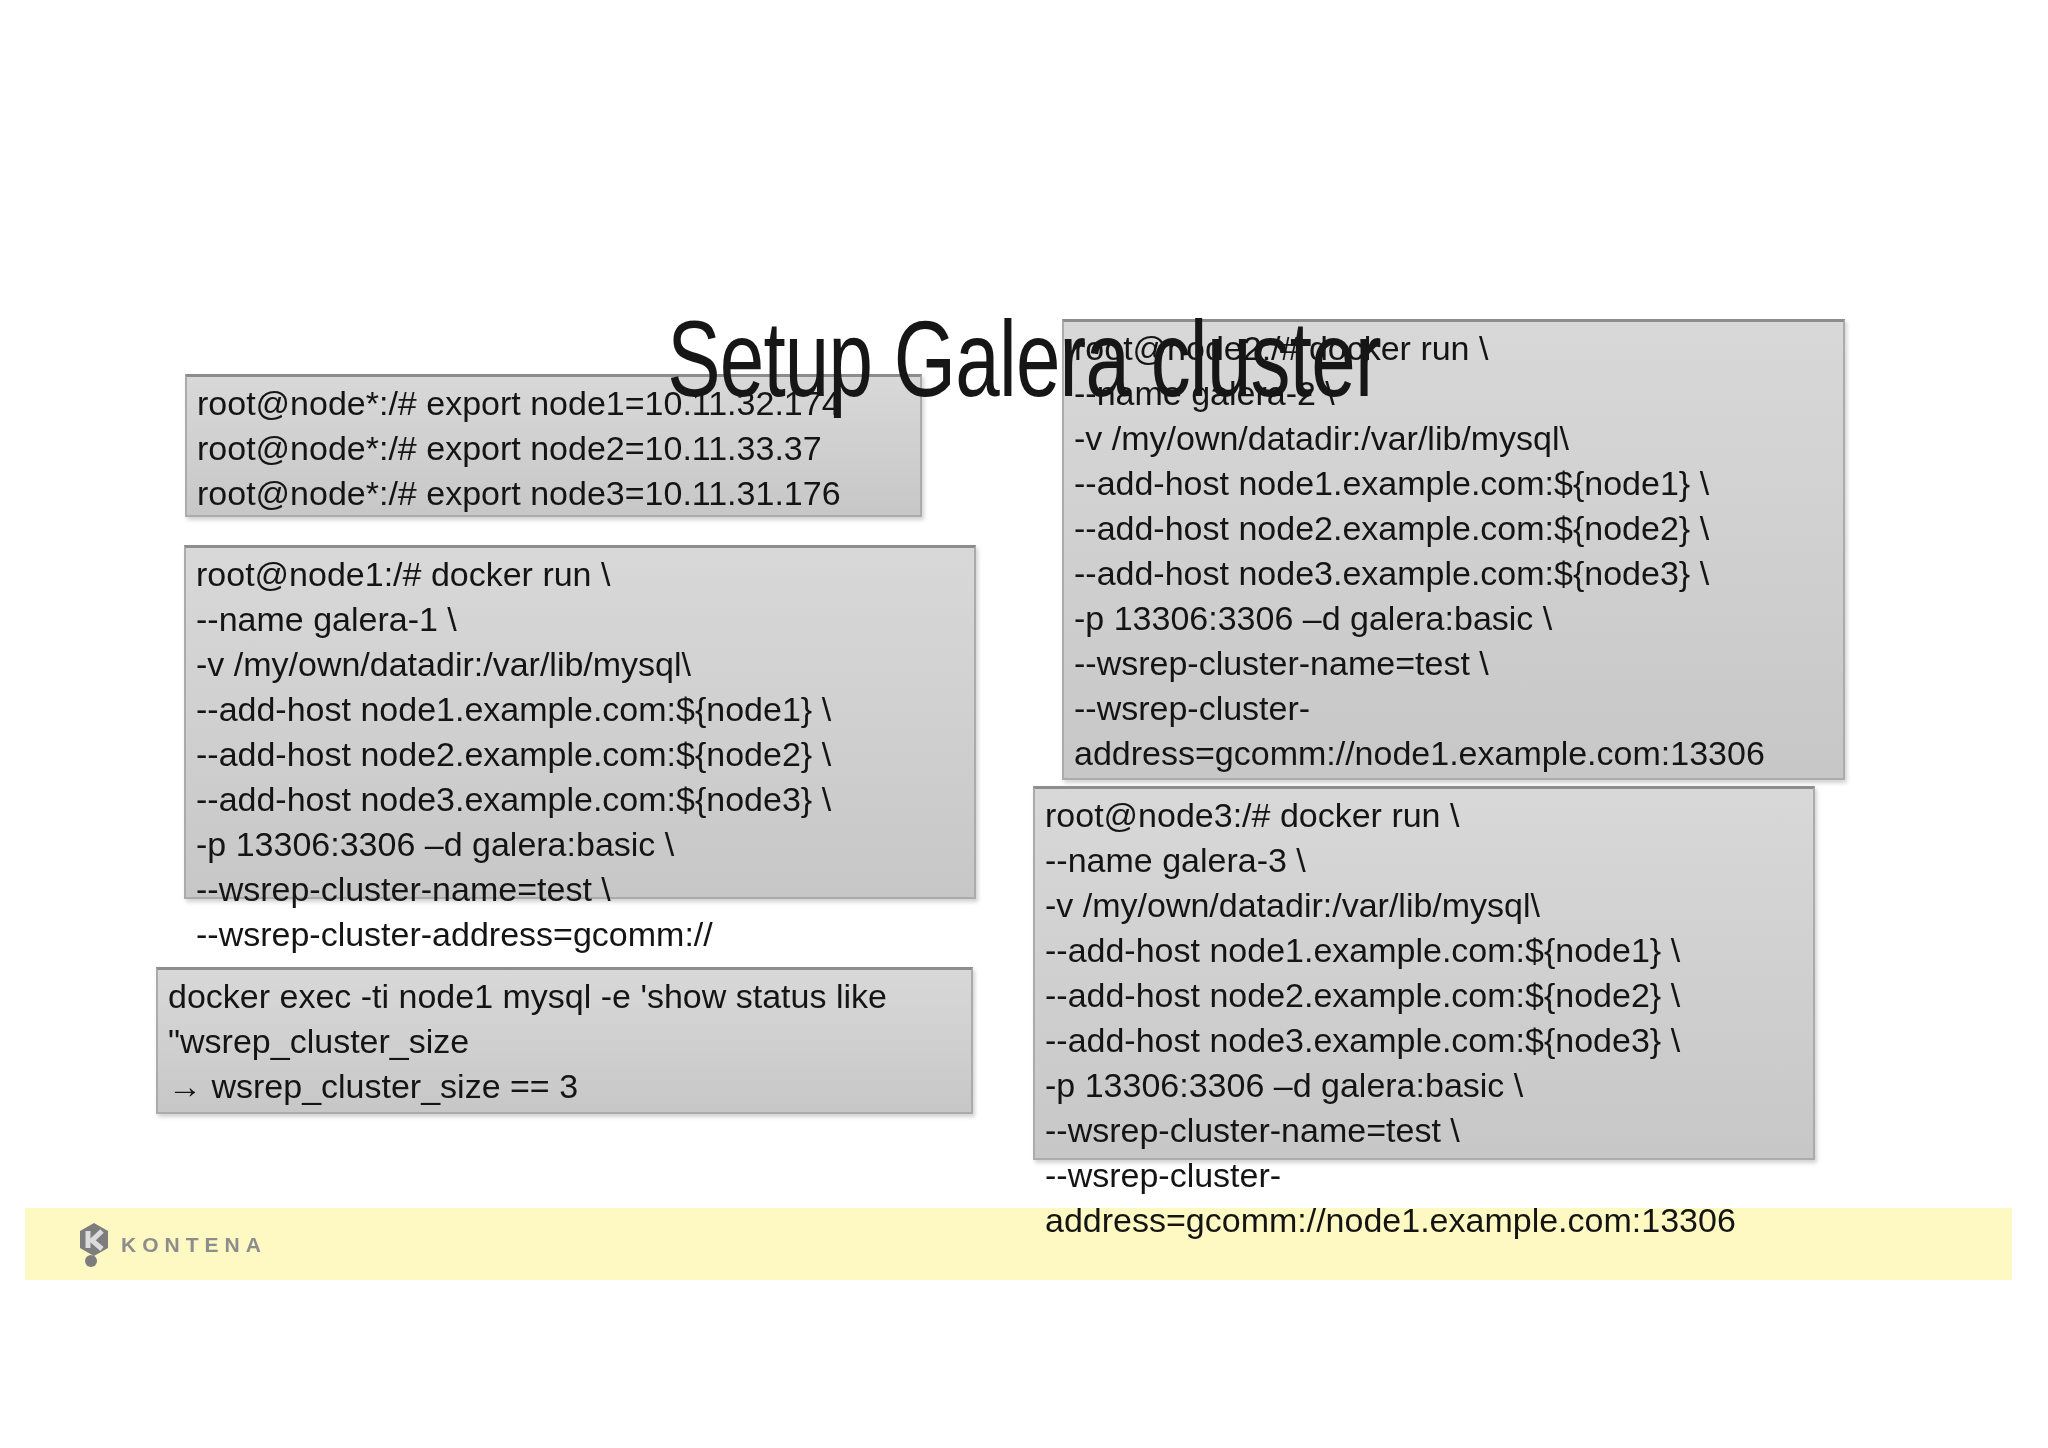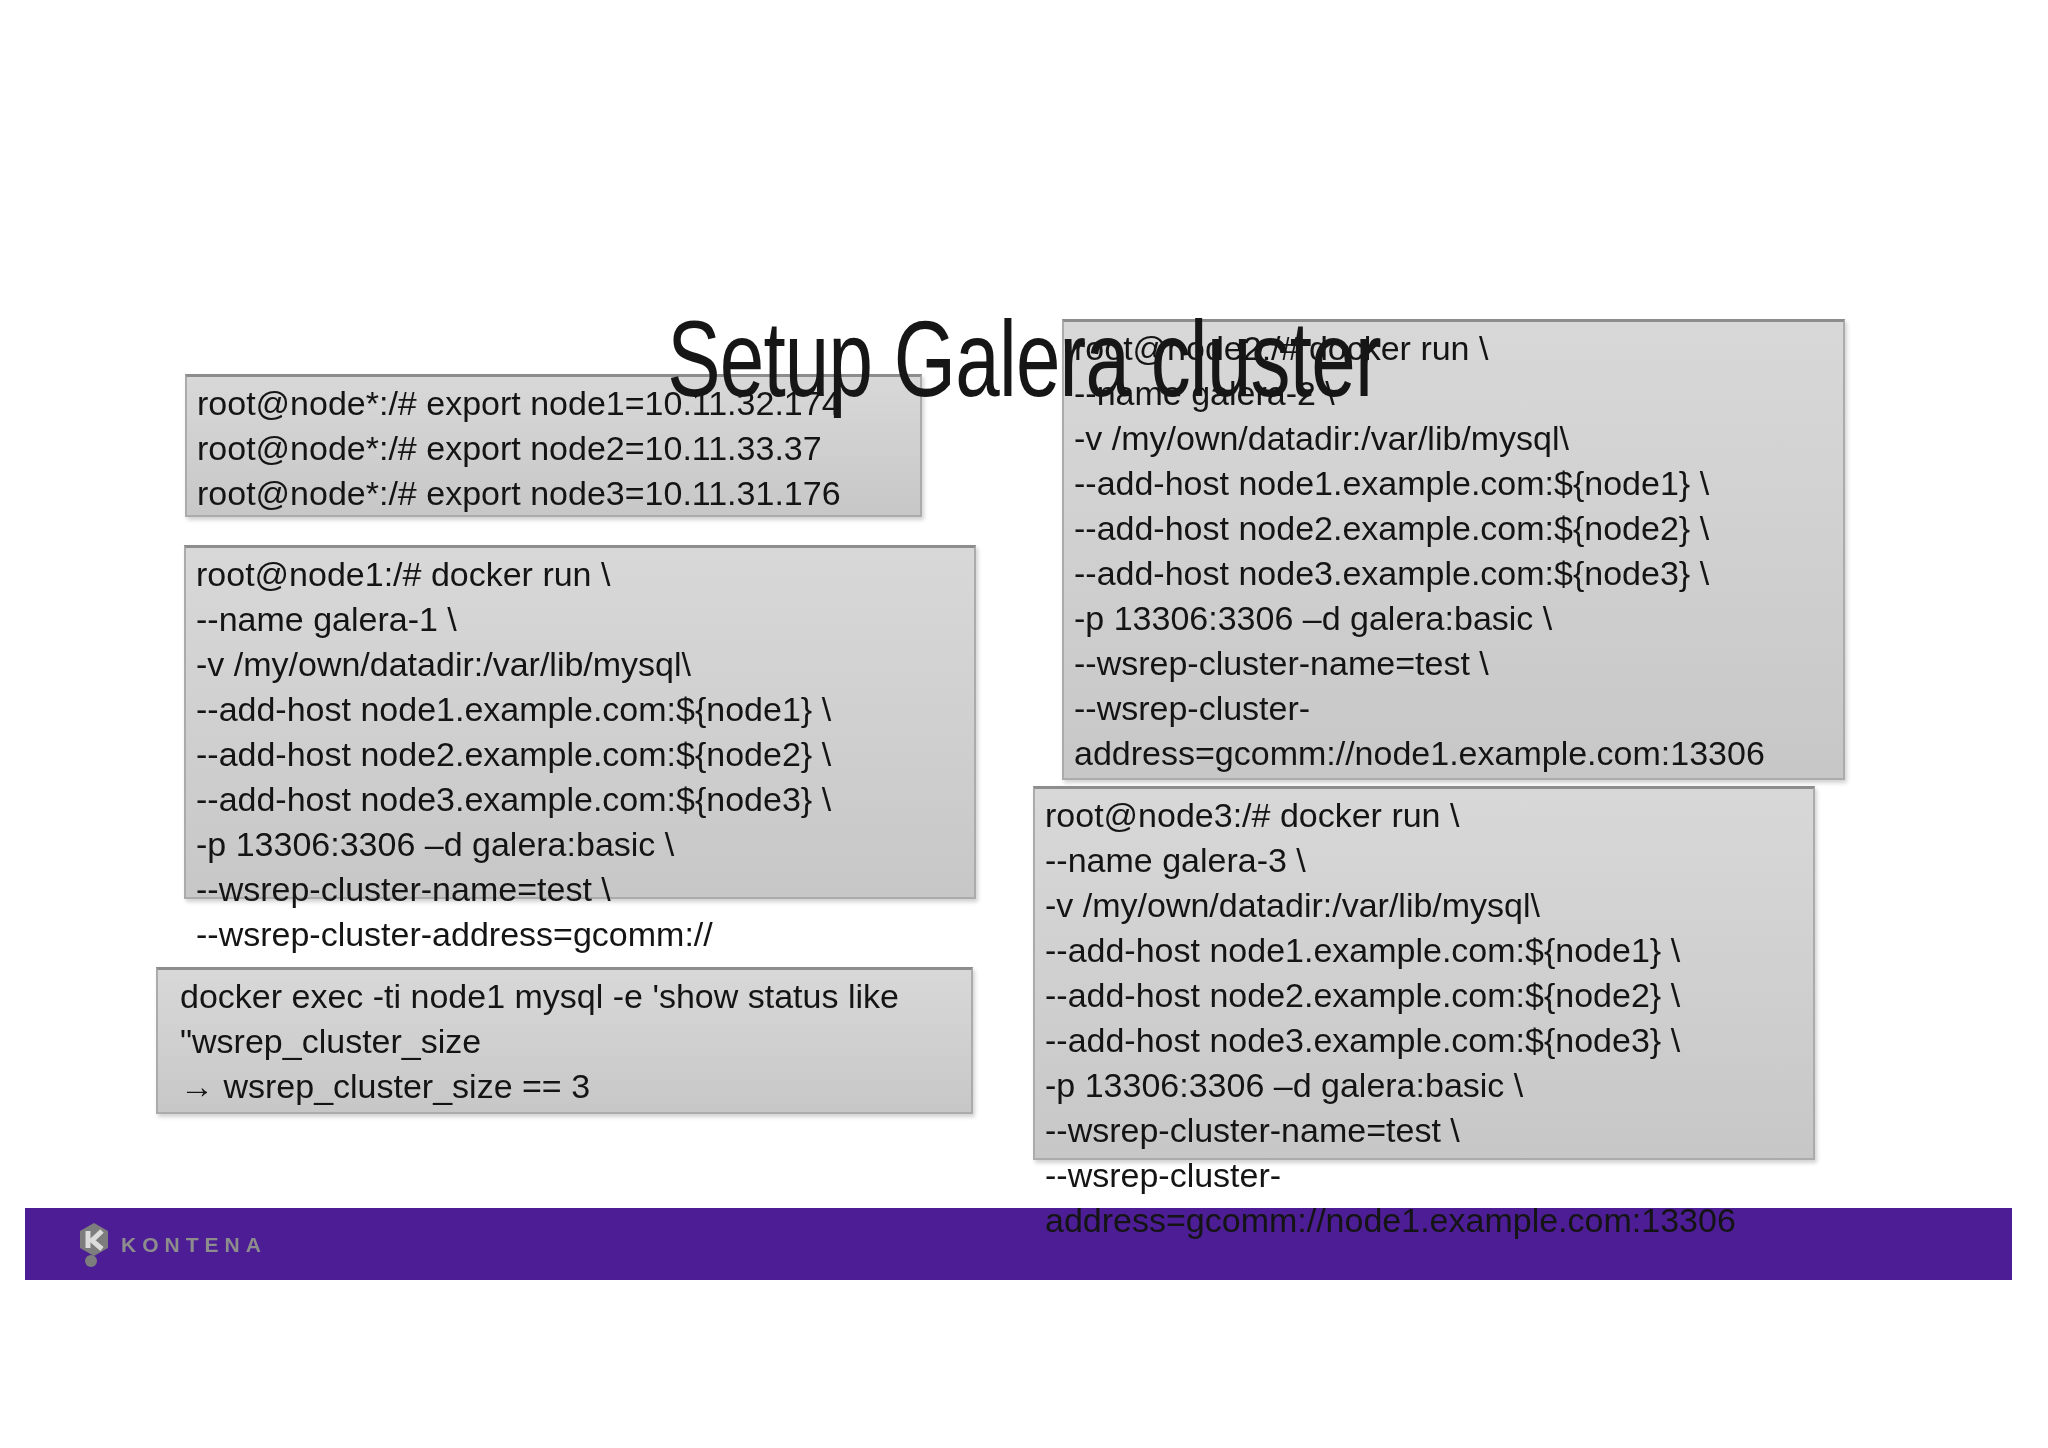--- a/index.html
+++ b/index.html
@@ -37,40 +37,40 @@
     white-space:pre-line;
     font-size:34px;
     line-height:45px;
     padding:4px 10px 0 10px;
     color:#141414;
   }
   .footer-bar{
     position:absolute;
     left:25px;top:1208px;
     width:1987px;height:72px;
-    background:#4c1d95;
+    background:#fef9c3;
     z-index:1;
   }
   .brand{
     position:absolute;
     left:53px;top:14px;
     display:flex;
     align-items:center;
   }
   .brand-text{
     margin-left:9px;
     font-size:21px;
     font-weight:600;
     letter-spacing:6px;
     color:#8d8d8d;
   }
   
   #box-exports      {left:185px; top:374px; width:737px; height:143px;}
   #box-node1-run    {left:184px; top:545px; width:792px; height:354px;}
-  #box-cluster-check{left:156px; top:967px; width:817px; height:147px;padding-left:12px;}
+  #box-cluster-check{left:156px; top:967px; width:817px; height:147px;}
   #box-node2-run    {left:1062px;top:319px; width:783px; height:461px;}
   #box-node3-run    {left:1033px;top:786px; width:782px; height:374px;}
 </style>
 </head>
 <body>
 
 <div class="slide">
 
   <h1 class="slide-title">Setup Galera cluster</h1>
 

